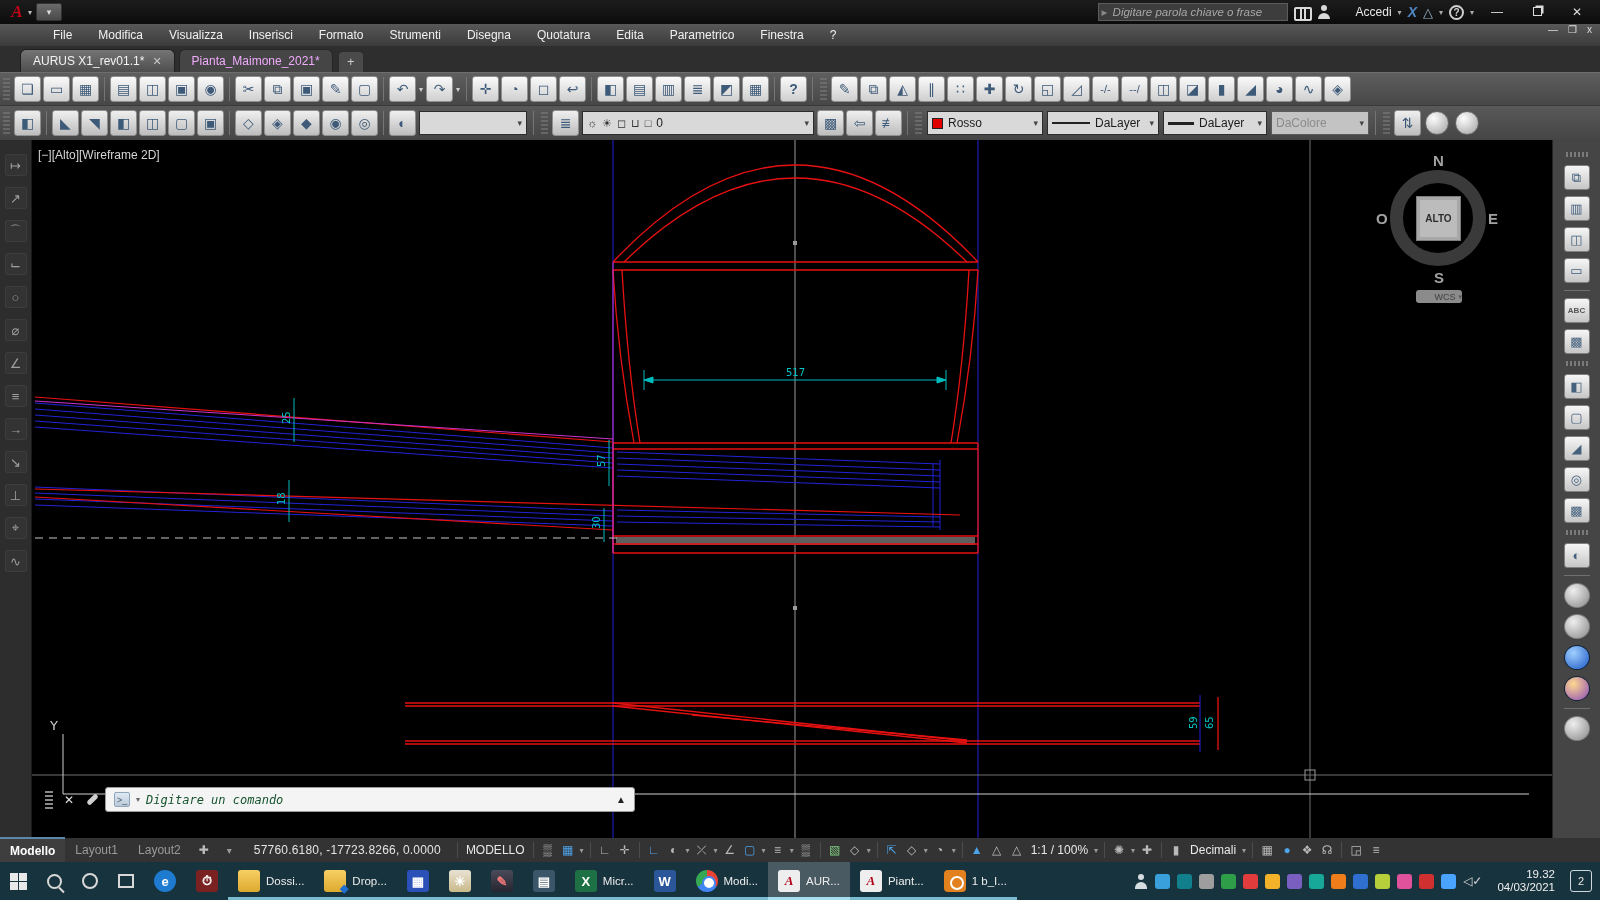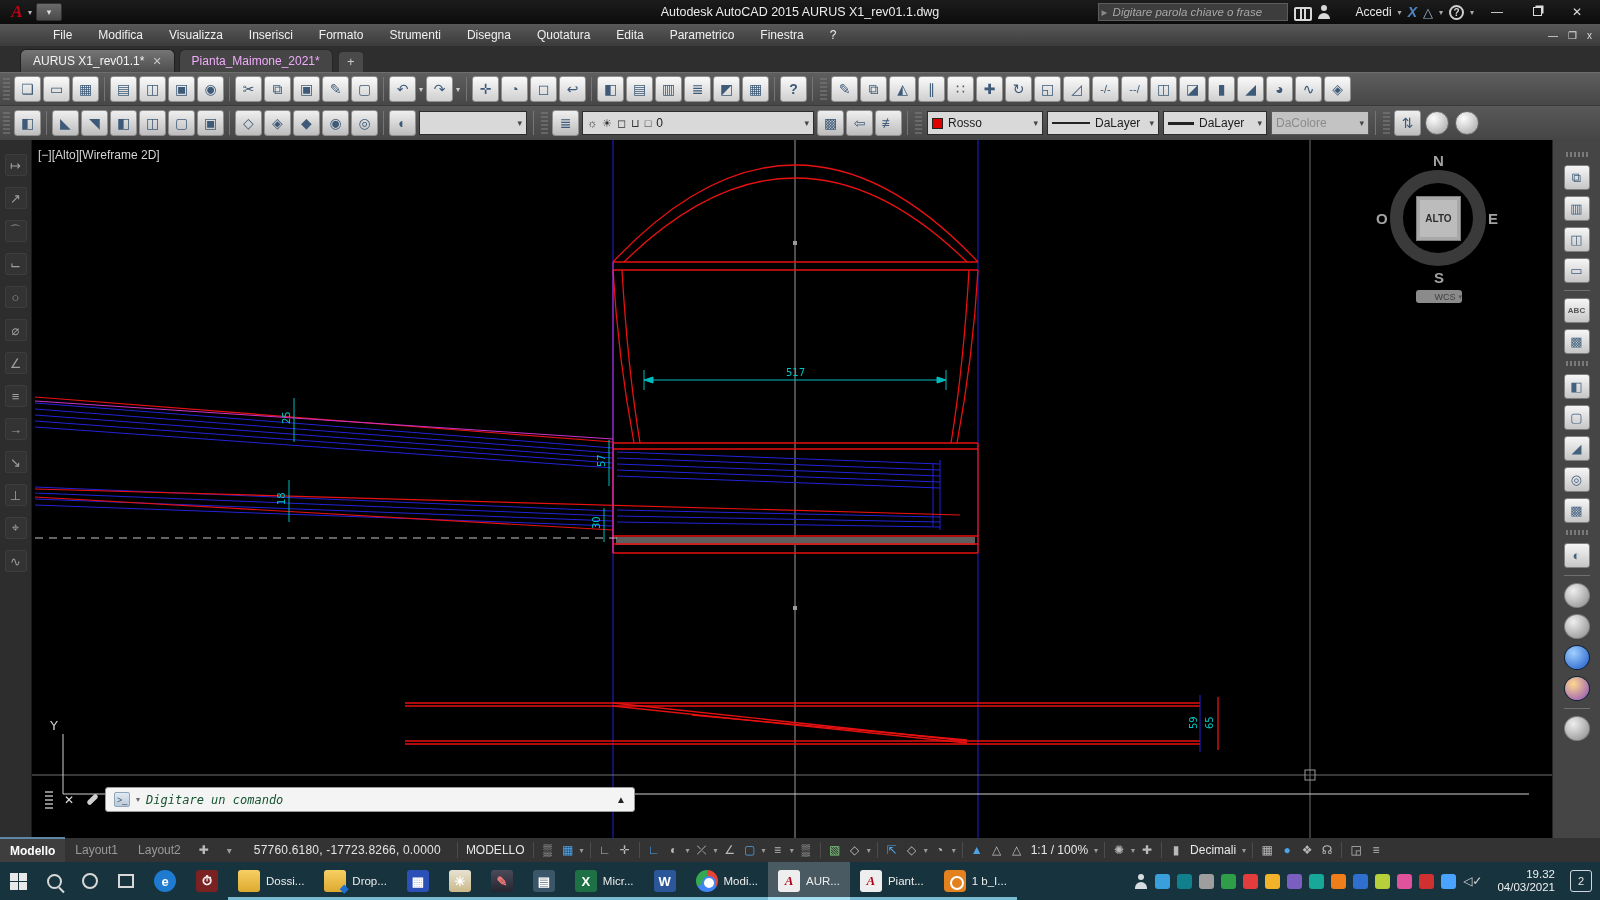--- a/index.html
+++ b/index.html
@@ -31,21 +31,21 @@
   .mini-caret { color:#aaa; font-size:8px; }
   .x-ico { color:#4f86c6; font-weight:bold; font-size:14px; font-style:italic; }
   .a360-ico { color:#9db8d2; font-size:13px; }
   .help-ico { width:15px; height:15px; border-radius:50%; border:2px solid #cfcfcf; color:#cfcfcf;
     font-size:10px; font-weight:bold; text-align:center; line-height:12px; }
   .winbtn { width:34px; height:20px; text-align:center; line-height:20px; color:#ddd; font-size:12px; }
   .restore-ico { display:inline-block; width:9px; height:9px; border:1px solid #ddd; box-shadow:2px -2px 0 -0.5px #ddd; }
 
   
   .menubar { position:absolute; left:0; top:24px; width:1600px; height:22px;
-    background:linear-gradient(#585858,#3b3b3b); display:flex; align-items:center; padding-left:40px; }
+    background:linear-gradient(#585858,#3b3b3b); display:flex; padding-left:40px; }
   .menu-item { color:#f0f0f0; font-size:12px; padding:0 13px; line-height:22px; }
   .menu-winctl { margin-left:auto; display:flex; gap:10px; padding-right:8px; color:#ddd; font-size:10px; }
 
   
   .tabbar { position:absolute; left:0; top:46px; width:1600px; height:26px; background:#2e2e2e;
     display:flex; align-items:flex-end; padding-left:20px; }
   .ftab { height:23px; border-radius:6px 6px 0 0; padding:0 12px; display:flex; align-items:center; gap:8px; font-size:12px; }
   .ftab.active { background:linear-gradient(#757575,#4e4e4e); color:#f2f2f2; border:1px solid #1f1f1f; border-bottom:none; }
   .ftab.inactive { background:#454545; color:#f0abfc; border:1px solid #262626; border-bottom:none; margin-left:4px; }
   .tab-close { color:#c9c9c9; font-size:11px; }
@@ -177,21 +177,20 @@
 </style>
 </head>
 <body>
 
 <div id="app">
 
   <div class="titlebar">
     <span class="acad-logo">A</span>
     <span class="logo-caret">▾</span>
     <span class="ws-btn">▾</span>
-    <span class="tb-title">Autodesk AutoCAD 2015   AURUS X1_rev01.1.dwg</span>
     <span class="tb-right">
       <span class="search-box">Digitare parola chiave o frase</span>
       <span class="binoc"></span>
       <span class="person"></span>
       <span class="accedi">Accedi</span>
       <span class="mini-caret">▾</span>
       <span class="x-ico">X</span>
       <span class="a360-ico">△</span>
       <span class="mini-caret">▾</span>
       <span class="help-ico">?</span>

